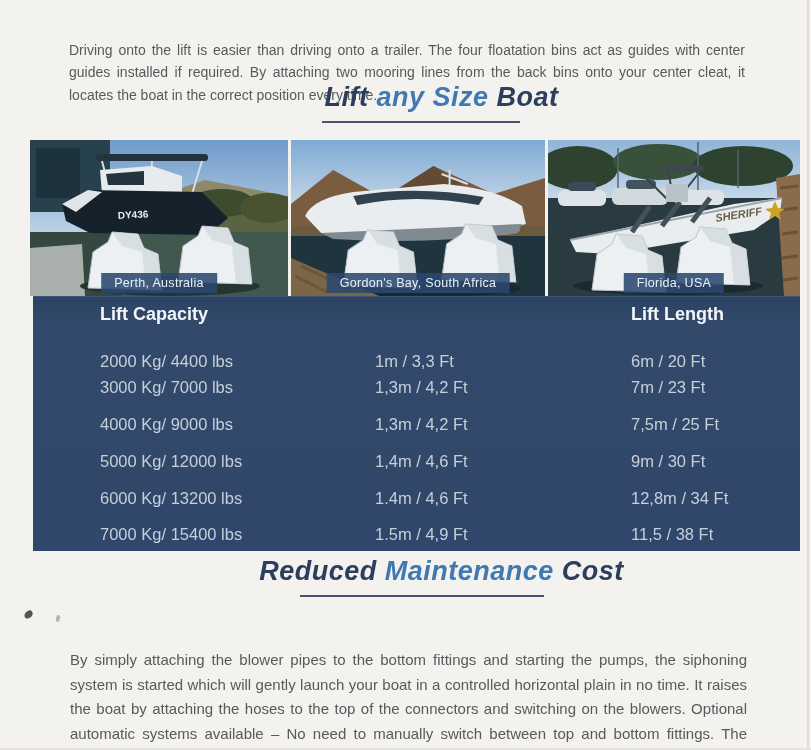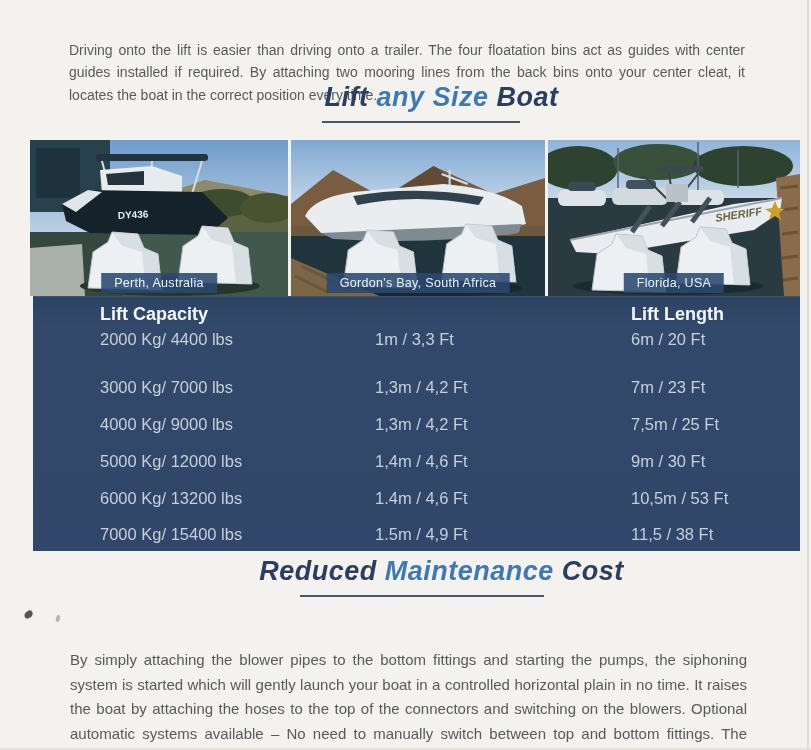--- a/index.html
+++ b/index.html
@@ -34,21 +34,21 @@
     padding:3px 13px;white-space:nowrap;letter-spacing:0.3px;}
 
   .spec-table{position:absolute;left:33px;top:296px;width:767px;height:255px;
     background:linear-gradient(180deg,#2d4363 0%,#33496b 12%,#31486a 60%,#30466a 100%);
     box-shadow:inset 0 1px 0 #3d5578;}
   .trow{position:absolute;left:0;width:767px;height:24px;}
   .trow span{position:absolute;white-space:nowrap;font-size:16.5px;color:#c7cfd9;}
   .thead span{font-size:18px;font-weight:bold;color:#f3f6fa;}
   .c1{left:67px;}.c2{left:342px;}.c3{left:554px;margin-left:44px;}
   .thead{top:8px;}
-  .r0{top:34px;}.r1{top:82px;}.r2{top:119px;}.r3{top:156px;padding-left:8px;}.r4{top:193px;}.r5{top:229px;}
+  .r0{top:56px;}.r1{top:82px;}.r2{top:119px;}.r3{top:156px;padding-left:8px;}.r4{top:193px;}.r5{top:229px;}
 
   .pen-mark{position:absolute;left:24px;top:611px;width:9px;height:7px;background:#3a3a3a;
     border-radius:60% 40% 55% 45%;transform:rotate(-30deg);opacity:0.85;}
   .pen-mark2{position:absolute;left:56px;top:615px;width:4px;height:7px;background:#9a9a98;
     border-radius:40%;transform:rotate(12deg);opacity:0.7;}
 </style>
 </head>
 <body>
 
 <p class="para para-intro">Driving onto the lift is easier than driving onto a trailer. The four floatation bins act as guides with center guides installed if required. By attaching two mooring lines from the back bins onto your center cleat, it locates the boat in the correct position every time.</p>
@@ -190,21 +190,21 @@
     <span class="c3">7,5m / 25 Ft</span>
   </div>
   <div class="trow r3">
     <span class="c1">5000 Kg/ 12000 lbs</span>
     <span class="c2">1,4m / 4,6 Ft</span>
     <span class="c3">9m / 30 Ft</span>
   </div>
   <div class="trow r4">
     <span class="c1">6000 Kg/ 13200 lbs</span>
     <span class="c2">1.4m / 4,6 Ft</span>
-    <span class="c3">10,5m / 53 Ft</span>
+    <span class="c3">12,8m / 34 Ft</span>
   </div>
   <div class="trow r5">
     <span class="c1">7000 Kg/ 15400 lbs</span>
     <span class="c2">1.5m / 4,9 Ft</span>
     <span class="c3">11,5 / 38 Ft</span>
   </div>
 </div>
 
 <div class="heading h2"><span>Reduced </span><span class="accent">Maintenance</span><span> Cost</span></div>
 <div class="rule rule2"></div>

